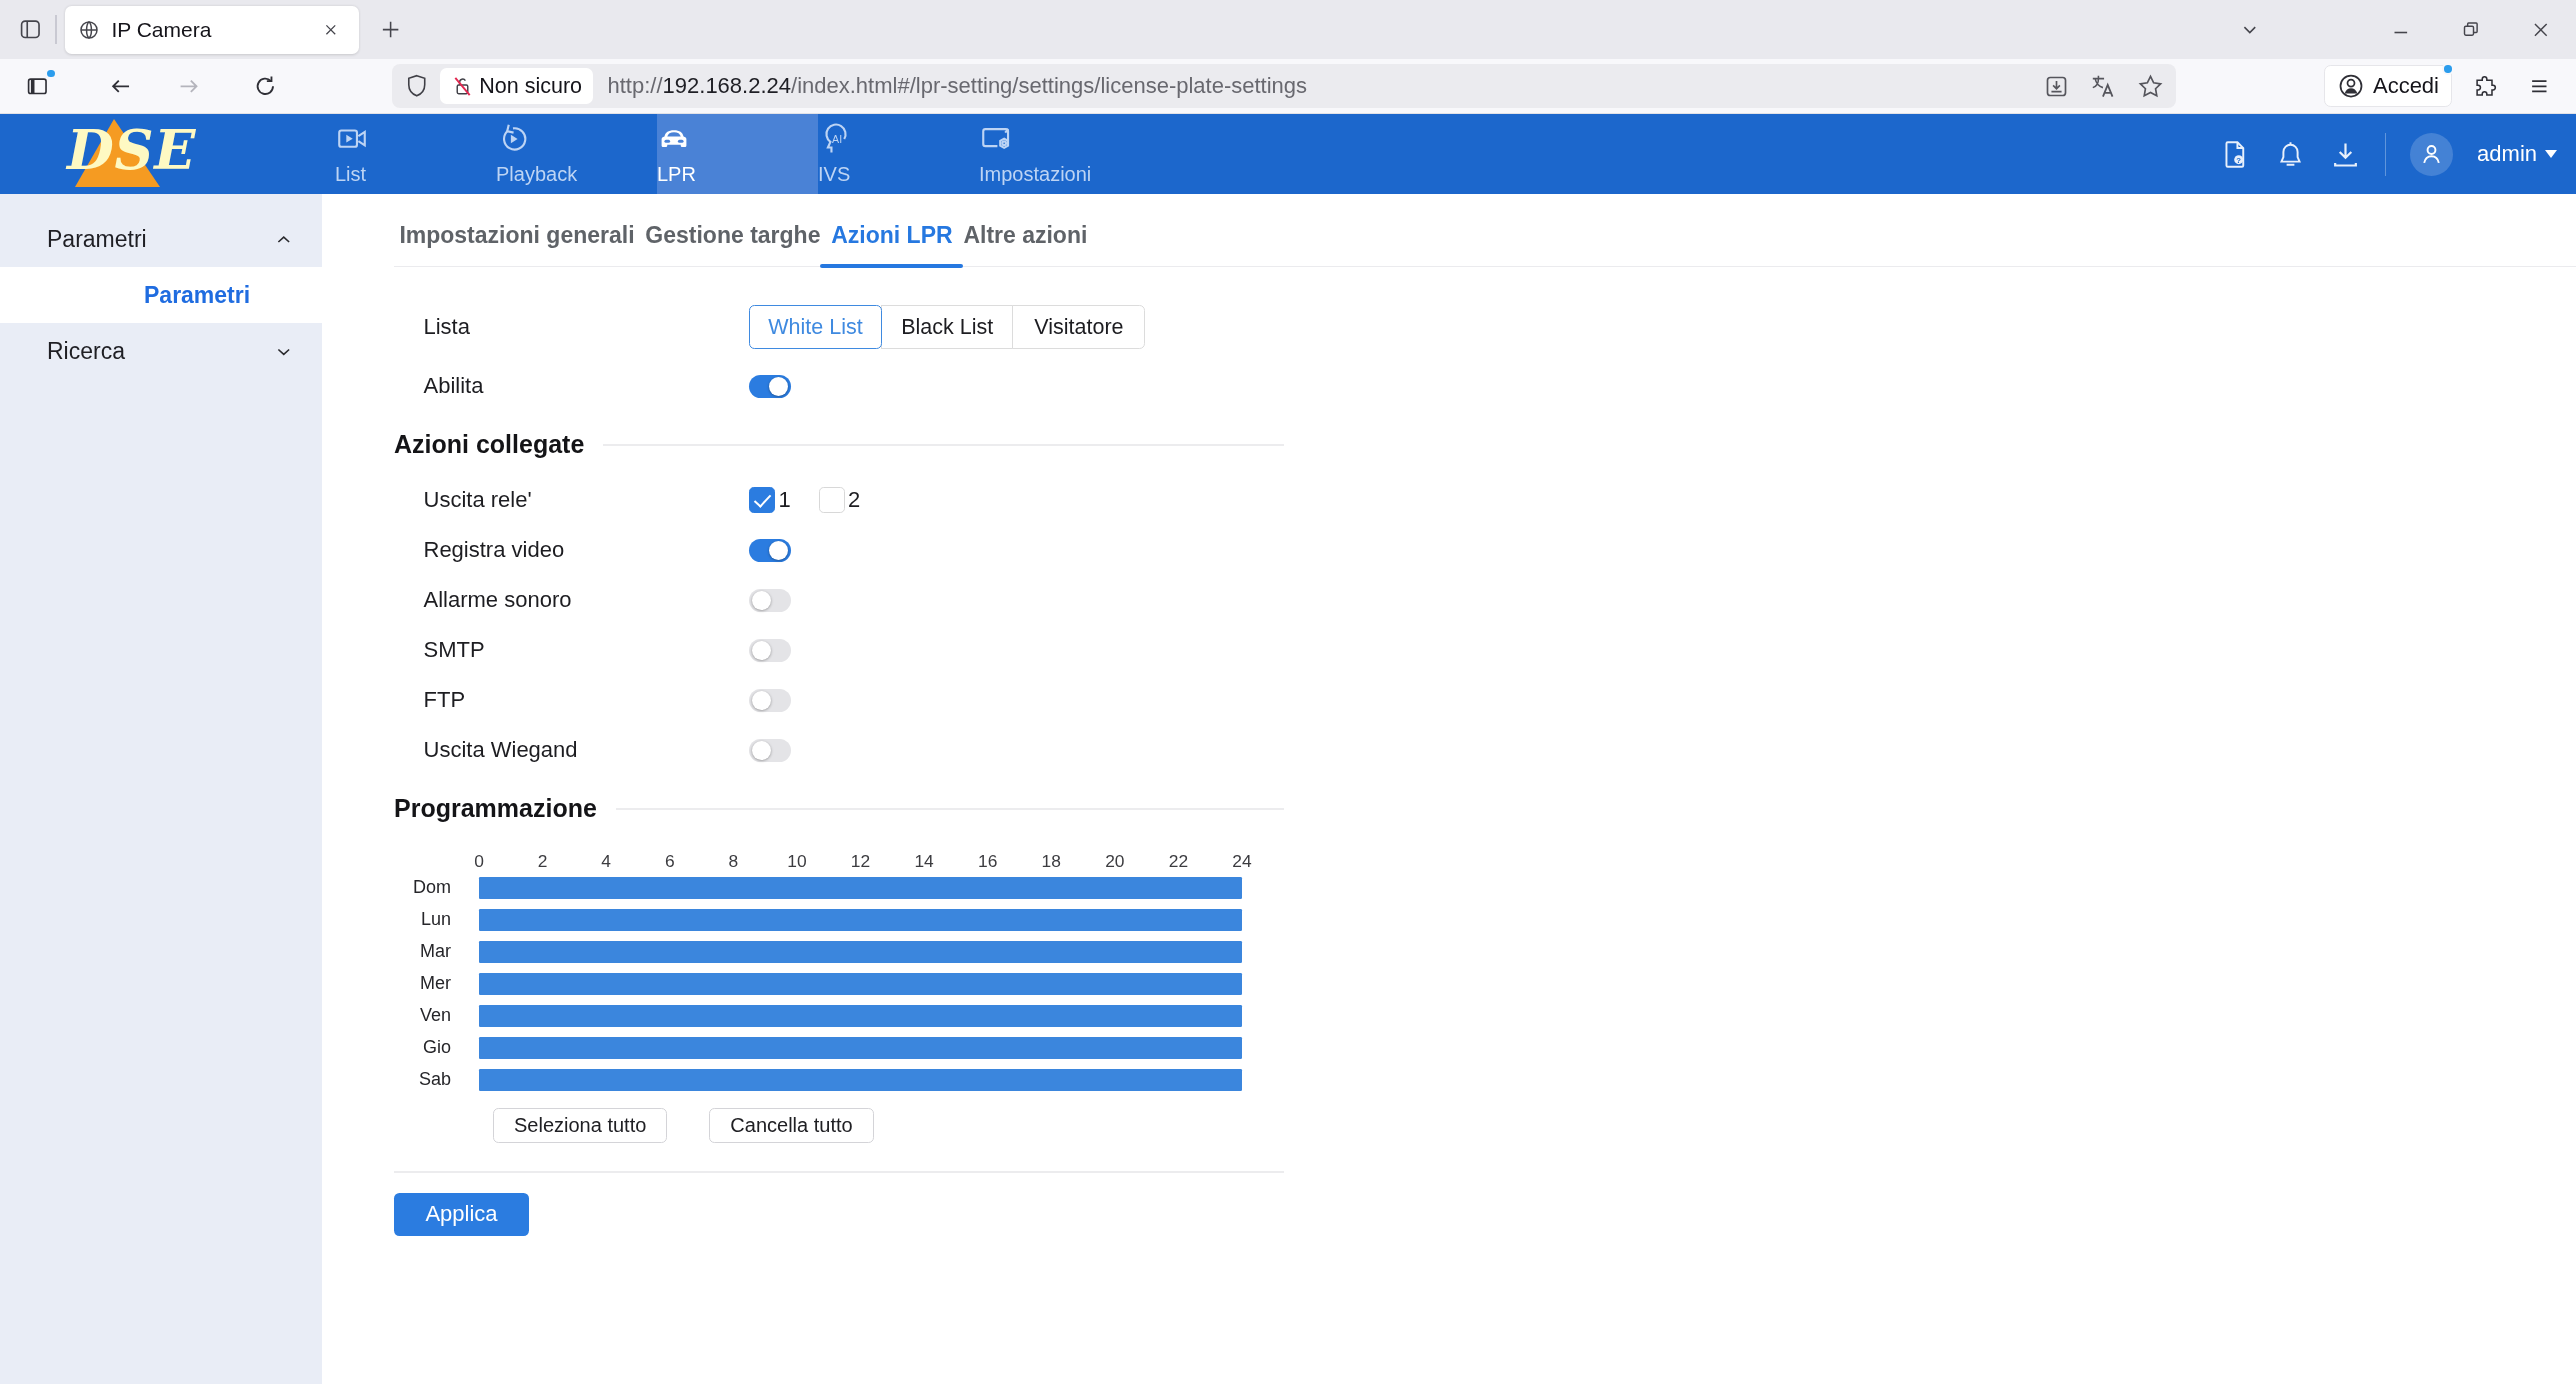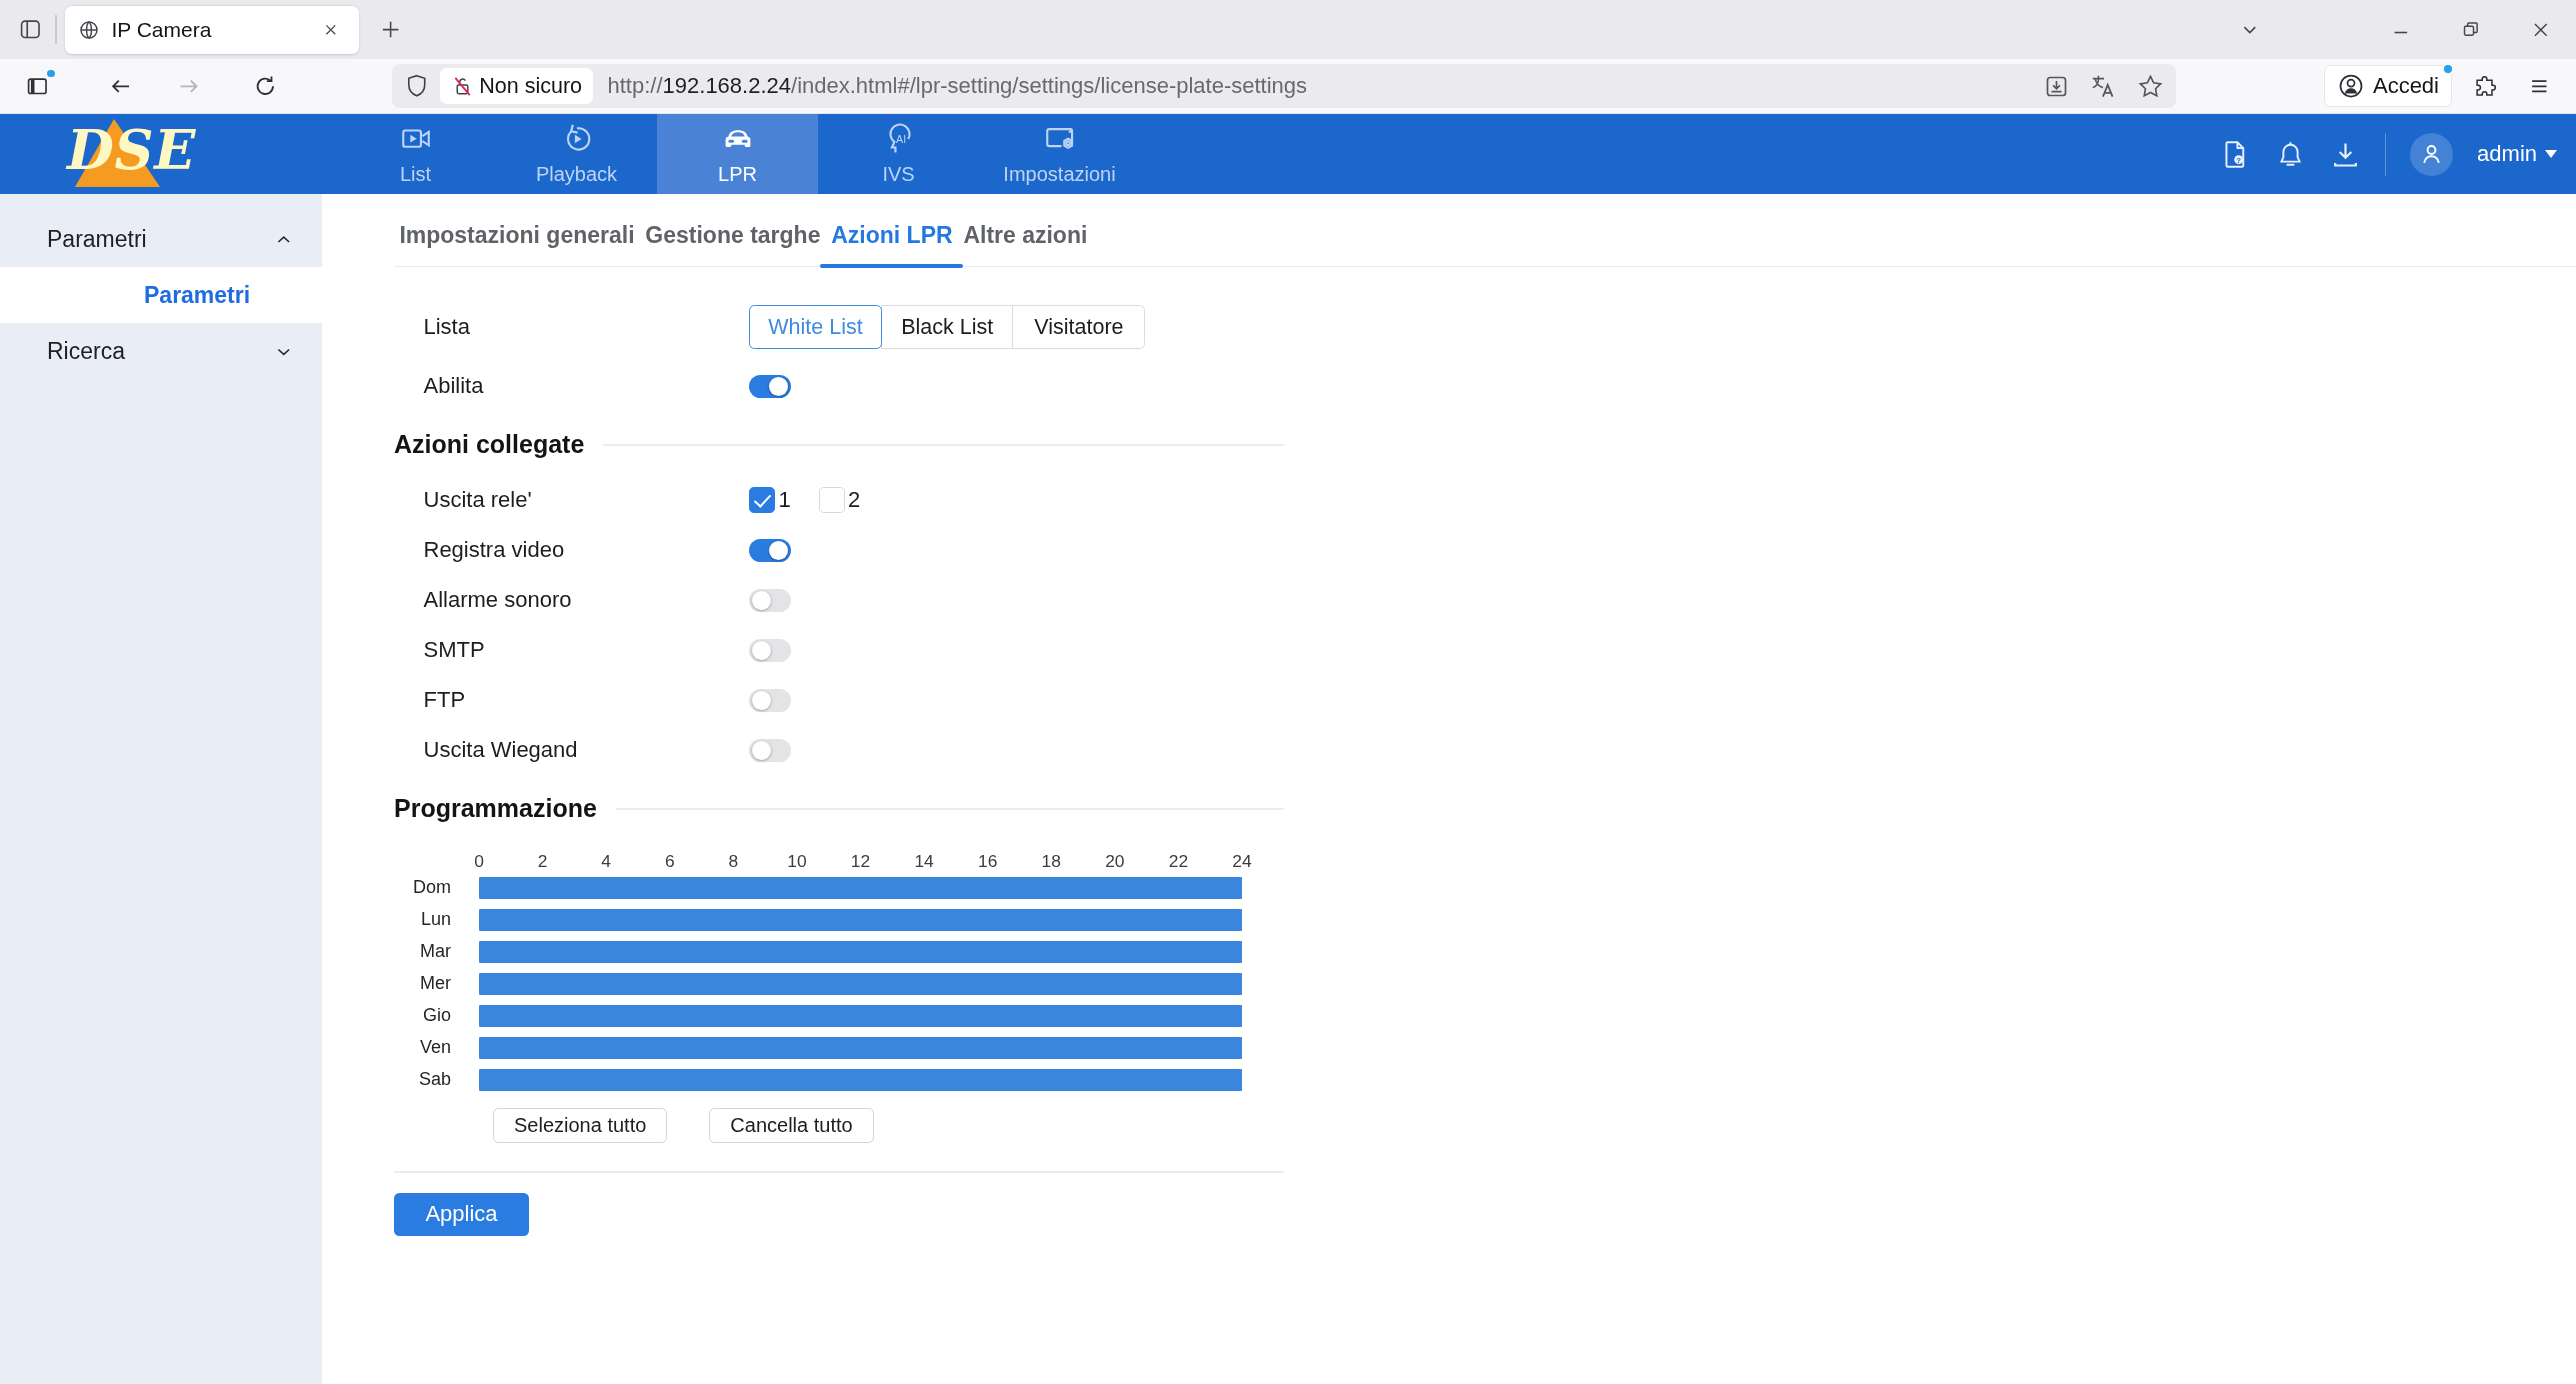--- a/index.html
+++ b/index.html
@@ -41,21 +41,21 @@
   .accedi-chip span { font-size:22px; color:#15141a; }
   .accedi-chip .blue-dot { top:-2.7px; right:-2.7px; border-color:#f8f8fb; }
   .tb-right { display:flex; align-items:flex-start; gap:12px; }
 
   
   .appnav { height:80px; background:#1c67cc; position:relative; }
   .brand { position:absolute; left:43px; top:0; width:168px; height:80px; }
   .brand-tri { position:absolute; left:32px; top:5.4px; width:0; height:0; border-left:39px solid transparent; border-right:46px solid transparent; border-bottom:68px solid #f59b22; }
   .brand-text { position:absolute; left:0; top:4px; font-family:"DejaVu Serif",serif; font-style:italic; font-weight:bold; font-size:54px; color:#fef9c3; letter-spacing:0.7px;margin-left:24px; }
   .nav-items { position:absolute; left:335px; top:0; height:80px; display:flex; }
-  .nav-item { width:161px; height:80px; display:flex; flex-direction:column; align-items:center; justify-content:center; gap:6.7px; color:#bdd4f4; cursor:pointer; }
+  .nav-item { width:161px; height:80px; display:flex; flex-direction:column; justify-content:center; gap:6.7px; color:#bdd4f4; cursor:pointer; }
   .nav-item .nicon { width:34px; height:34px; }
   .nav-item .nlabel { font-size:20px; }
   .nav-item.active { background:#4a82d6; color:#fff; }
   .nav-right { position:absolute; right:19px; top:0; height:80px; display:flex; align-items:center; gap:24px; }
   .nav-ic { width:31px; height:31px; color:#e8f0fb; cursor:pointer; }
   .nav-divider { width:1.3px; height:43px; background:rgba(255,255,255,.3); }
   .avatar { width:43px; height:43px; border-radius:50%; background:rgba(255,255,255,.18); display:flex; align-items:center; justify-content:center; cursor:pointer; }
   .avatar svg { width:27px; height:27px; color:#fff; }
   .user-name { font-size:22px; color:#fff; display:flex; align-items:center; gap:8px; cursor:pointer; }
   .caret { width:0; height:0; border-left:6.7px solid transparent; border-right:6.7px solid transparent; border-top:8.7px solid #fff; }
@@ -472,27 +472,27 @@
                 <div class="sbar" style="left: 0%; width: 100%;"></div>
               </div>
             </div>
             <div class="srow">
               <span class="sday">Mer</span>
               <div class="strack">
                 <div class="sbar" style="left: 0%; width: 100%;"></div>
               </div>
             </div>
             <div class="srow">
+              <span class="sday">Ven</span>
+              <div class="strack">
+                <div class="sbar" style="left: 0%; width: 100%;"></div>
+              </div>
+            </div>
+            <div class="srow">
               <span class="sday">Gio</span>
-              <div class="strack">
-                <div class="sbar" style="left: 0%; width: 100%;"></div>
-              </div>
-            </div>
-            <div class="srow">
-              <span class="sday">Ven</span>
               <div class="strack">
                 <div class="sbar" style="left: 0%; width: 100%;"></div>
               </div>
             </div>
             <div class="srow">
               <span class="sday">Sab</span>
               <div class="strack">
                 <div class="sbar" style="left: 0%; width: 100%;"></div>
               </div>
             </div>

